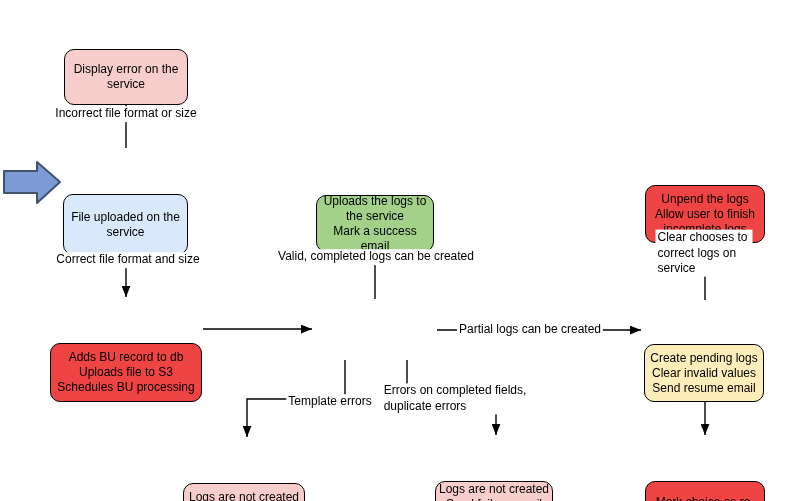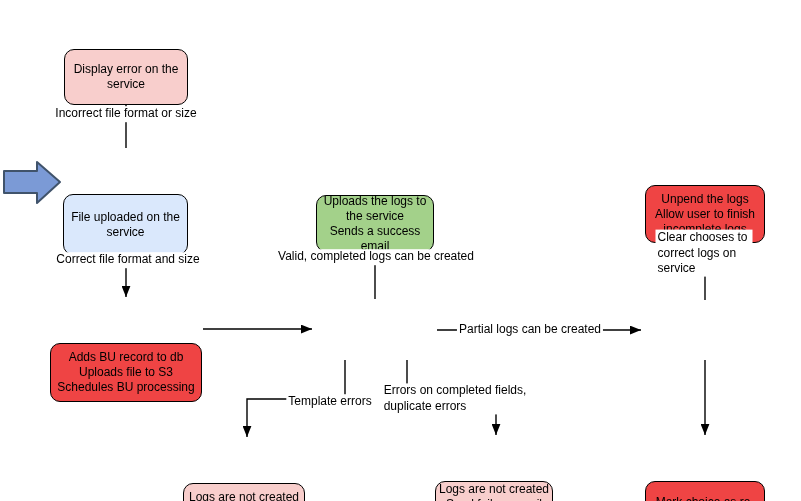--- a/index.html
+++ b/index.html
@@ -75,28 +75,33 @@
 
   <div class="node white" style="left:50px;top:300px;width:152px;height:59px">
     <div class="ntext">Adds BU record to db
 Uploads file to S3
 Schedules BU processing</div>
   </div>
 
 
   <div class="node green" style="left:316px;top:152px;width:118px;height:57px">
     <div class="ntext">Uploads the logs to the service
-Sends a success email</div>
+Mark a success email</div>
   </div>
 
   <div class="node white" style="left:645px;top:142px;width:120px;height:58px">
     <div class="ntext">Unpend the logs
 Allow user to finish incomplete logs</div>
   </div>
 
+  <div class="node yellow" style="left:644px;top:301px;width:120px;height:58px">
+    <div class="ntext">Create pending logs
+Clear invalid values
+Send resume email</div>
+  </div>
 
   <div class="node white" style="left:645px;top:438px;width:120px;height:58px">
     <div class="ntext">Mark choice as re-upload</div>
   </div>
 
   <div class="node pink" style="left:183px;top:440px;width:122px;height:58px">
     <div class="ntext">Logs are not created
 Send failure email with errors</div>
   </div>
 

